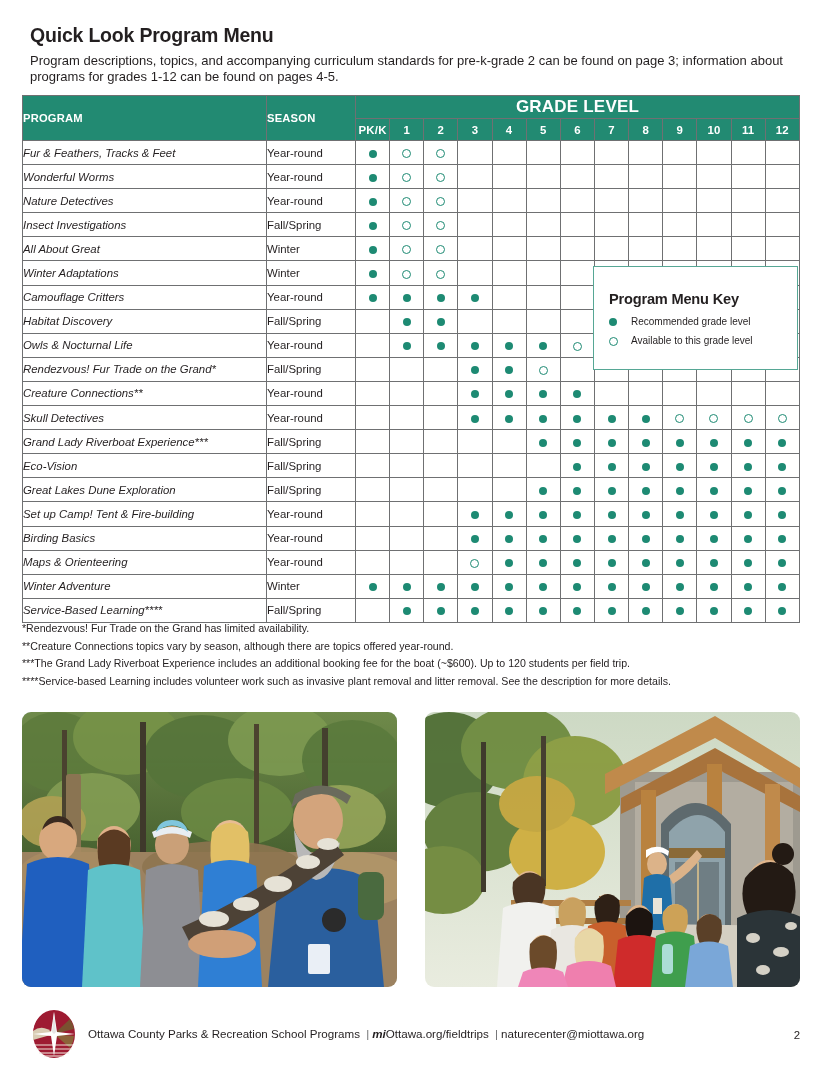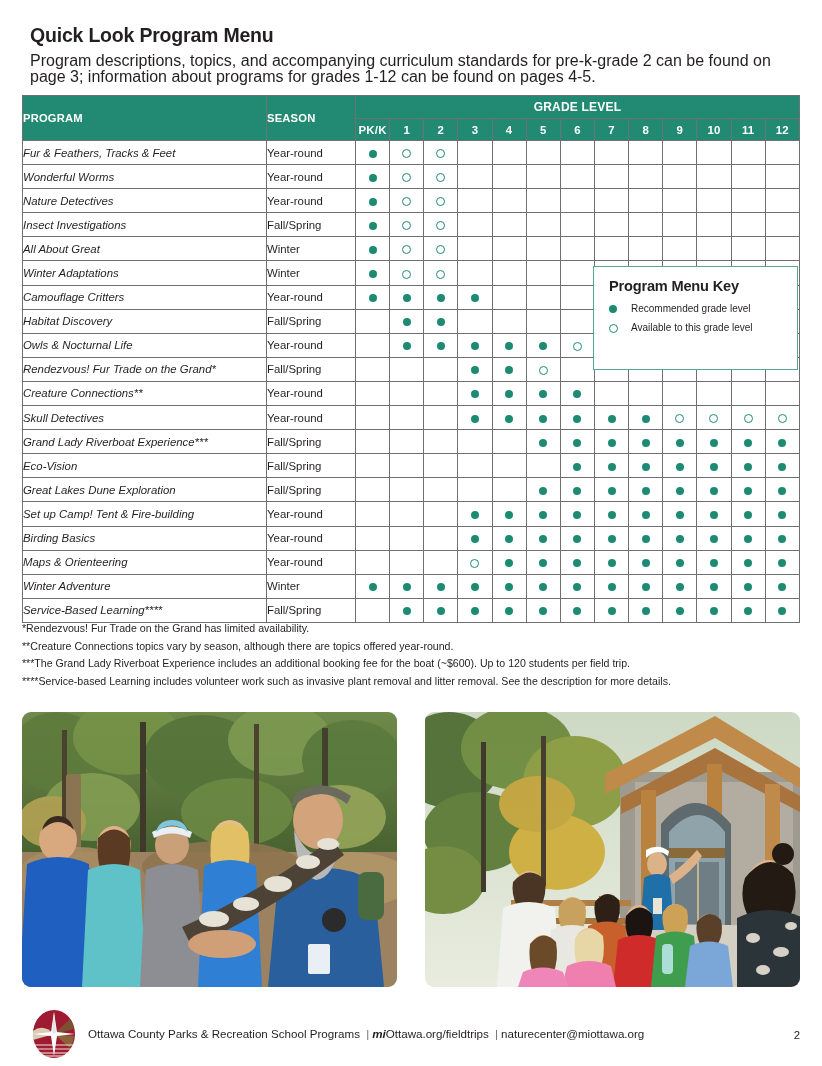--- a/index.html
+++ b/index.html
@@ -30,21 +30,21 @@
   }
   .hdr h1 {
     margin: 0 0 6px 0;
     font-size: 19.5px;
     font-weight: bold;
     letter-spacing: -0.2px;
     color: #231f20;
   }
   .hdr p {
     margin: 0;
-    font-size: 16px;
+    font-size: 13px;
     line-height: 15.5px;
     color: #231f20;
     max-width: 760px;
   }
 
   
   .tablewrap {
     position: absolute;
     left: 22px;
     top: 95px;
@@ -74,21 +74,21 @@
     width: 243px;
   }
   th.season {
     text-align: left;
     padding-left: 8px;
     width: 88px;
   }
   th.gradetop {
     text-align: center;
     height: 22px;
-    font-size: 12px;
+    font-size: 17px;
   }
   th.gcol {
     text-align: center;
     height: 21px;
     width: 34.2px;
     font-size: 11.4px;
   }
   thead tr.r1 th.prog, thead tr.r1 th.season { height: 43px; }
 
   tbody td {
@@ -129,21 +129,21 @@
   
   .keybox {
     position: absolute;
     left: 571px;
     top: 171px;
     width: 205px;
     height: 104px;
     background: #ffffff;
     border: 1.6px solid #56a795;
     box-sizing: border-box;
-    padding: 9px 0 0 15px;
+    padding: 22px 0 0 15px;
     z-index: 5;
   }
   .keybox .ktitle {
     font-size: 14.6px;
     font-weight: bold;
     margin: 2px 0 5px 0;
     letter-spacing: -0.2px;
   }
   .keyrow {
     display: flex;

